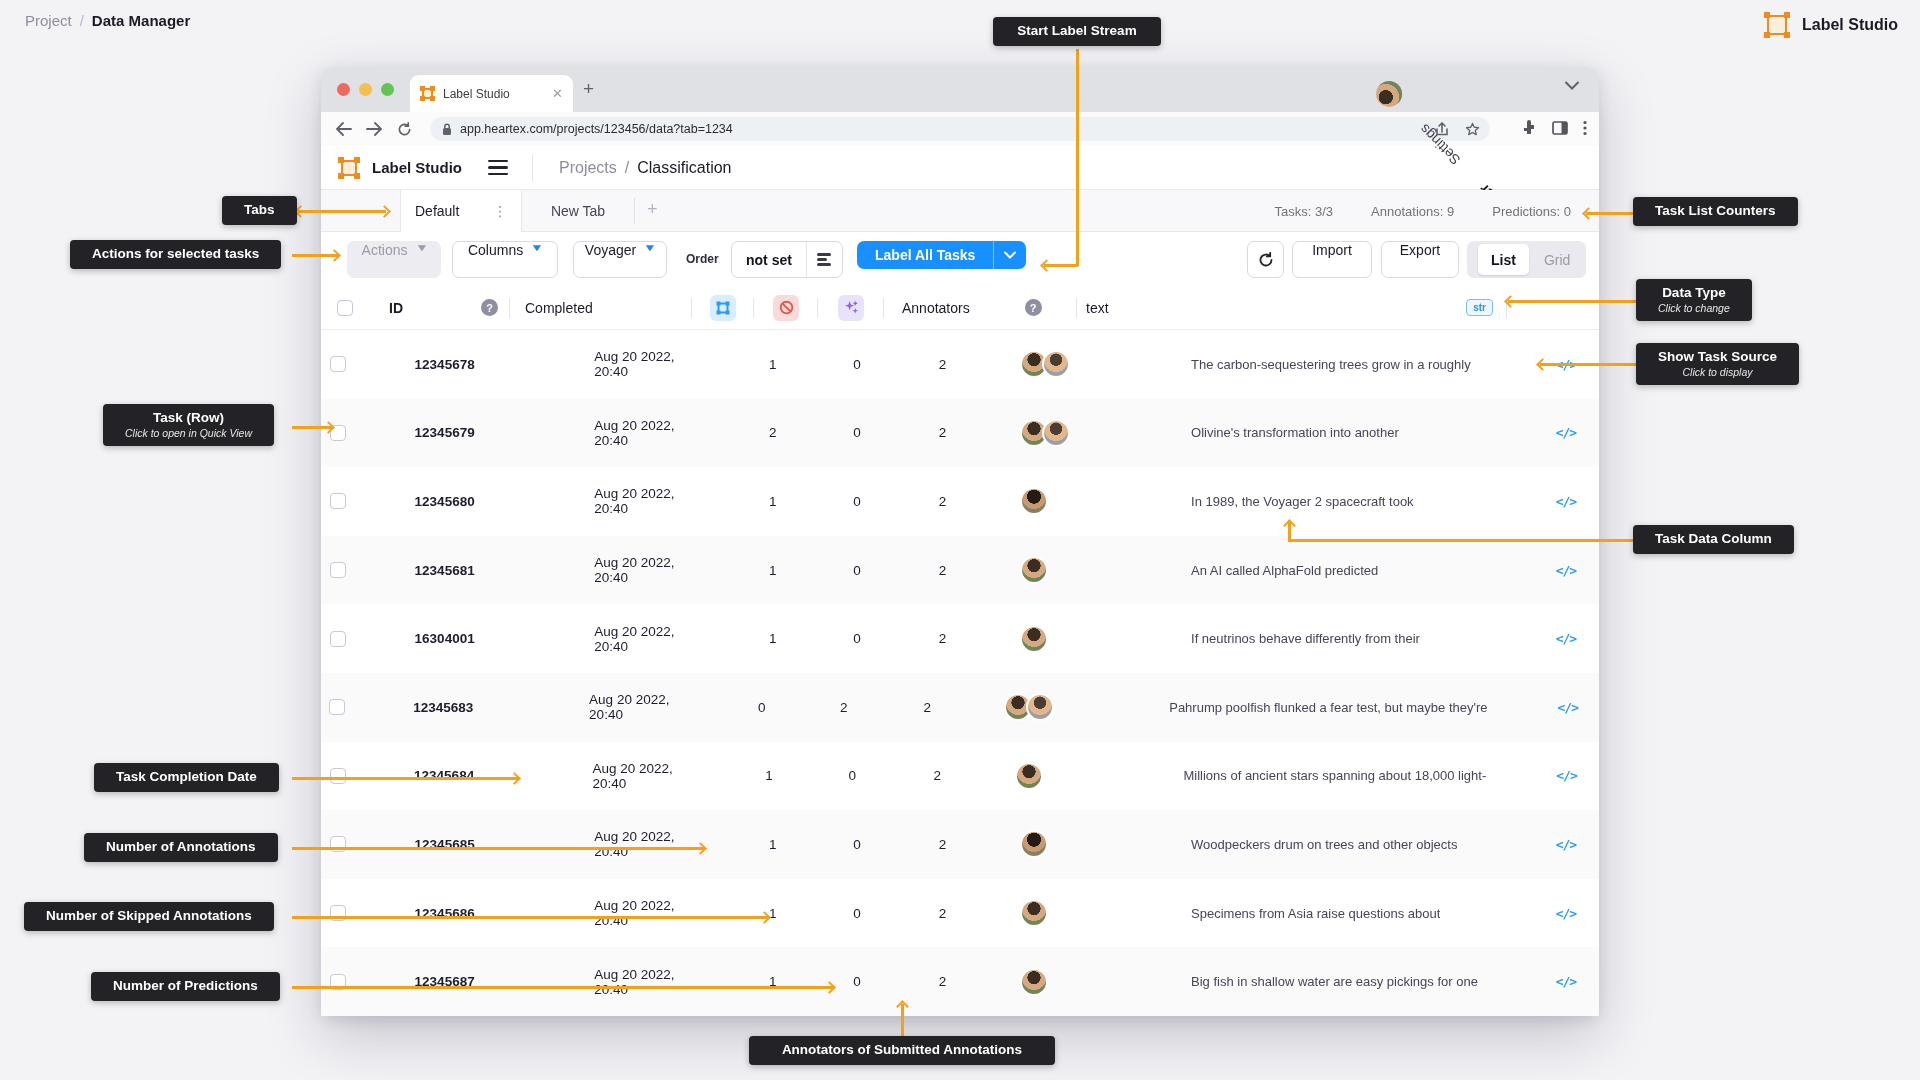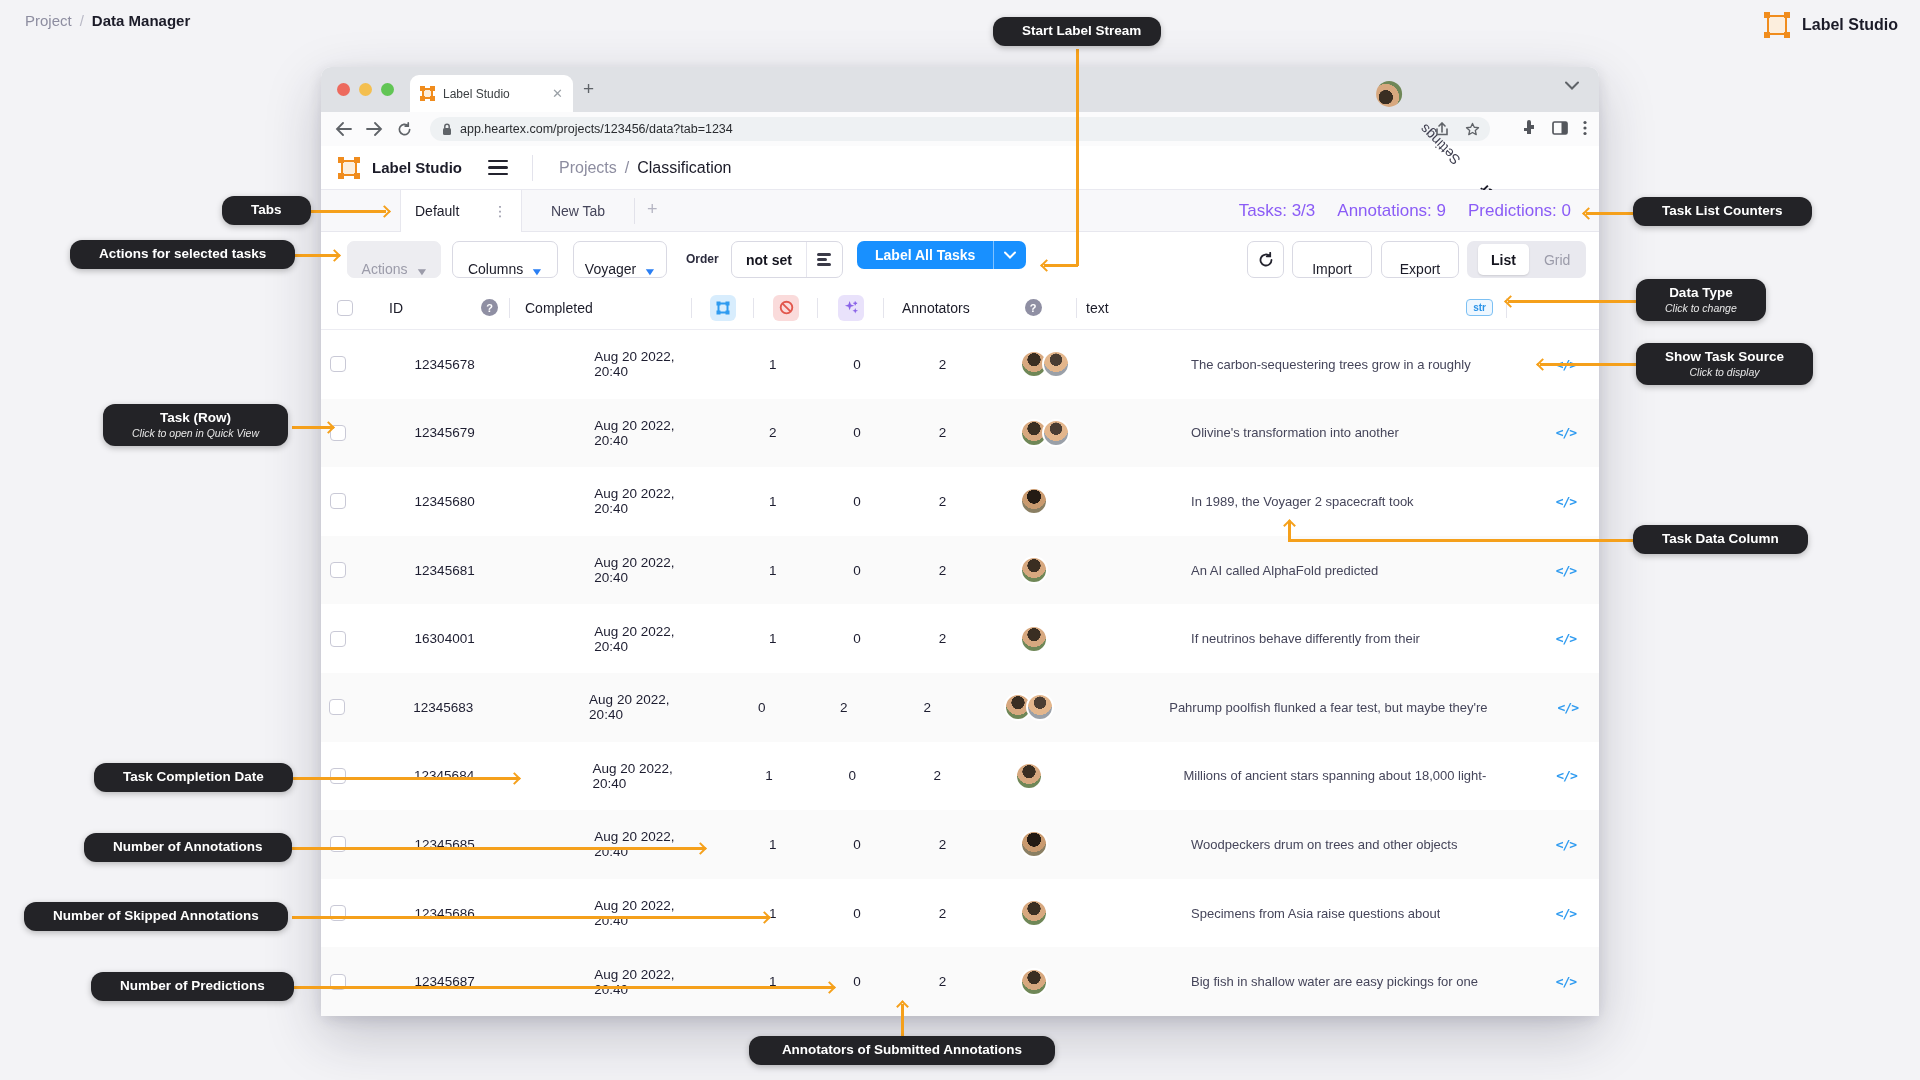--- a/index.html
+++ b/index.html
@@ -62,25 +62,25 @@
   .dmtabs { height:42px; background:#f8f8fa; border-bottom:1px solid #e7e7ee; position:relative; display:flex; align-items:stretch; }
   .dmtab-active { position:absolute; left:79px; top:0; width:122px; height:42px; background:#fff; border-left:1px solid #e7e7ee;
                   border-right:1px solid #e7e7ee; display:flex; align-items:center; justify-content:space-between; padding:0 14px; }
   .dmtab-active .lbl { font-size:14px; color:#1b1b28; }
   .kebab { color:#8d8da0; font-size:14px; letter-spacing:0; }
   .dmtab-new { position:absolute; left:201px; top:0; width:112px; height:42px; display:flex; align-items:center; justify-content:center; }
   .dmtab-new .lbl { font-size:14px; color:#45455a; }
   .dmtab-divider { position:absolute; left:313px; top:8px; width:1px; height:26px; background:#e2e2ea; }
   .dmtab-plus { position:absolute; left:326px; top:9px; color:#b4b4c2; font-size:18px; }
   .counters { position:absolute; right:28px; top:0; height:42px; display:flex; align-items:center; gap:22px; }
-  .counters span { font-size:17px; color:#8b5cf6; }
+  .counters span { font-size:13px; color:#737373;margin-left:16px; }
 
   
   .toolbar { height:54px; background:#fff; position:relative; }
-  .btn { position:absolute; top:9px; height:37px; border-radius:7px; display:flex; align-items:flex-end; justify-content:center;
+  .btn { position:absolute; top:9px; height:37px; border-radius:7px; display:flex; align-items:flex-start; justify-content:center;
          font-size:14px; background:#fff; border:1px solid #d9d9e3; color:#1b1b28; gap:9px; }
   .btn .chev { font-size:10px; color:#2a7ff4; transform:scaleX(1.4); }
   .btn-disabled { background:#ededf1; border-color:#ededf1; color:#9b9ba9; }
   .btn-disabled .chev { color:#9b9ba9; }
   .order-lbl { position:absolute; left:365px; top:20px; font-size:12px; font-weight:700; color:#2c2c3e; }
   .notset { position:absolute; left:410px; top:9px; height:37px; border:1px solid #d9d9e3; border-radius:7px; display:flex; align-items:center; }
   .notset .txt { padding:0 14px; font-size:14px; font-weight:600; color:#15151f; }
   .notset .seg { width:36px; height:100%; border-left:1px solid #e6e6ee; display:flex; align-items:center; justify-content:center; }
   .sorticon i { display:block; height:2.4px; background:#3a3a48; border-radius:2px; margin:2.6px 0; }
   .sorticon i:nth-child(1){width:14px}.sorticon i:nth-child(2){width:10px}.sorticon i:nth-child(3){width:14px}
@@ -88,41 +88,41 @@
   .labelall .txt { font-size:14px; font-weight:700; padding:0 18px; }
   .labelall .seg { width:33px; height:100%; border-left:1px solid rgba(255,255,255,.45); display:flex; align-items:center; justify-content:center; font-size:10px; transform-origin:center; }
   .iconbtn { position:absolute; top:9px; width:37px; height:37px; border:1px solid #d9d9e3; border-radius:7px; display:flex; align-items:center; justify-content:center; font-size:17px; color:#1b1b28; background:#fff; }
   .seg-toggle { position:absolute; left:1146px; top:9px; height:37px; background:#e9e9ef; border-radius:7px; display:flex; align-items:center; padding:3px; gap:2px; }
   .seg-toggle .opt { height:31px; border-radius:5px; display:flex; align-items:center; padding:0 13px; font-size:14px; color:#9b9ba9; }
   .seg-toggle .sel { background:#fff; color:#15151f; font-weight:700; box-shadow:0 1px 2px rgba(0,0,0,.12);margin-left:8px; }
 
   
   .thead { height:44px; background:#fff; border-bottom:1px solid #ececf2; display:flex; position:relative; font-size:14px; color:#1b1b28; }
   .cell { display:flex; align-items:center; position:relative; }
-  .c-check{width:48px; justify-content:center;} .c-id{width:112px; padding-left:20px;} .c-q{width:29px;}
+  .c-check{width:48px; justify-content:center;} .c-id{width:112px; padding-left:20px;font-weight:bold;} .c-q{width:29px;}
   .c-date{width:182px; padding-left:15px;} .c-n{width:62px; justify-content:center;} .c-n2{width:64px; justify-content:center;} .c-n3{width:66px; justify-content:center;}
   .c-ann{width:193px; padding-left:5px;} .c-text{width:430px; padding-left:9px;} .c-src{width:92px; padding-left:30px;}
   .hdiv::after { content:""; position:absolute; right:0; top:12px; height:20px; width:1px; background:#e4e4ec; }
   .qbadge { width:17px; height:17px; border-radius:50%; background:#8f8fa3; color:#fff; font-size:11px; font-weight:700; display:flex; align-items:center; justify-content:center; }
   .colicon { width:26px; height:26px; border-radius:6px; display:flex; align-items:center; justify-content:center; }
   .ci-blue { background:#d8edfd; } .ci-red { background:#fadbdb; } .ci-purple { background:#e9e2fb; }
   .strbadge { position:absolute; right:14px; top:13px; border:1px solid #7cc0f3; background:#eef7ff; color:#2a93e8; font-size:10px; font-weight:700;
               border-radius:4px; padding:2px 6px; }
   .checkbox { width:16px; height:16px; border:1.5px solid #c9c9d6; border-radius:4px; background:#fff; }
   .rows { }
   .trow { height:68.6px; display:flex; align-items:center; font-size:13.5px; color:#1d1d30;gap:40px; }
   .trow:nth-child(even) { background:#fafafa; }
   .trow .txt { color:#45455a; font-size:13px; white-space:nowrap; overflow:hidden; }
   .avstack { display:flex; padding-left:10px; }
   .avstack .avatar { width:28px; height:28px; border:2px solid #fff; }
   .avstack .avatar + .avatar { margin-left:-6px; }
   .code-ic { color:#2f9bf0; font-weight:700; font-size:13px; font-family:"DejaVu Sans Mono", monospace; letter-spacing:-1px; }
 
   
-  .callout { position:absolute; background:#232327; color:#fff; border-radius:12px; padding:6px 29px; font-size:13.5px; font-weight:700;
+  .callout { position:absolute; background:#232327; color:#fff; border-radius:4px; padding:6px 22px; font-size:13.5px; font-weight:700;
              text-align:center; line-height:1.25; box-shadow:0 2px 6px rgba(0,0,0,.25); white-space:nowrap; z-index:30; }
   .callout .sub { display:block; font-size:10.5px; font-style:italic; font-weight:400; color:#e8e8e8; }
   .aline { position:absolute; background:#f5a01b; z-index:25; }
   .ahead { position:absolute; width:9px; height:9px; border-left:2.5px solid #f5a01b; border-bottom:2.5px solid #f5a01b; z-index:26; }
   .ah-left { transform:rotate(45deg); } .ah-right { transform:rotate(225deg); } .ah-up { transform:rotate(135deg); }
 
   svg { display:block; }
 </style>
 </head>
 <body>

